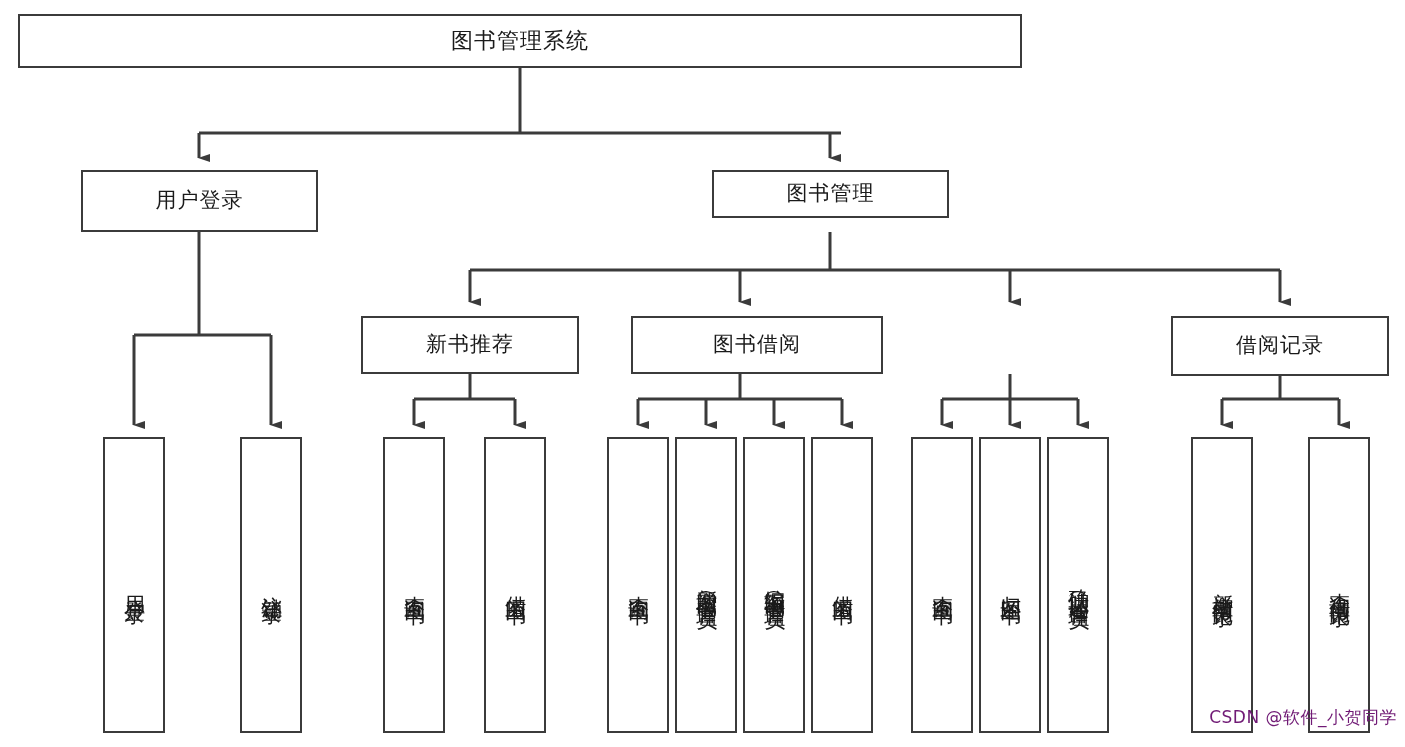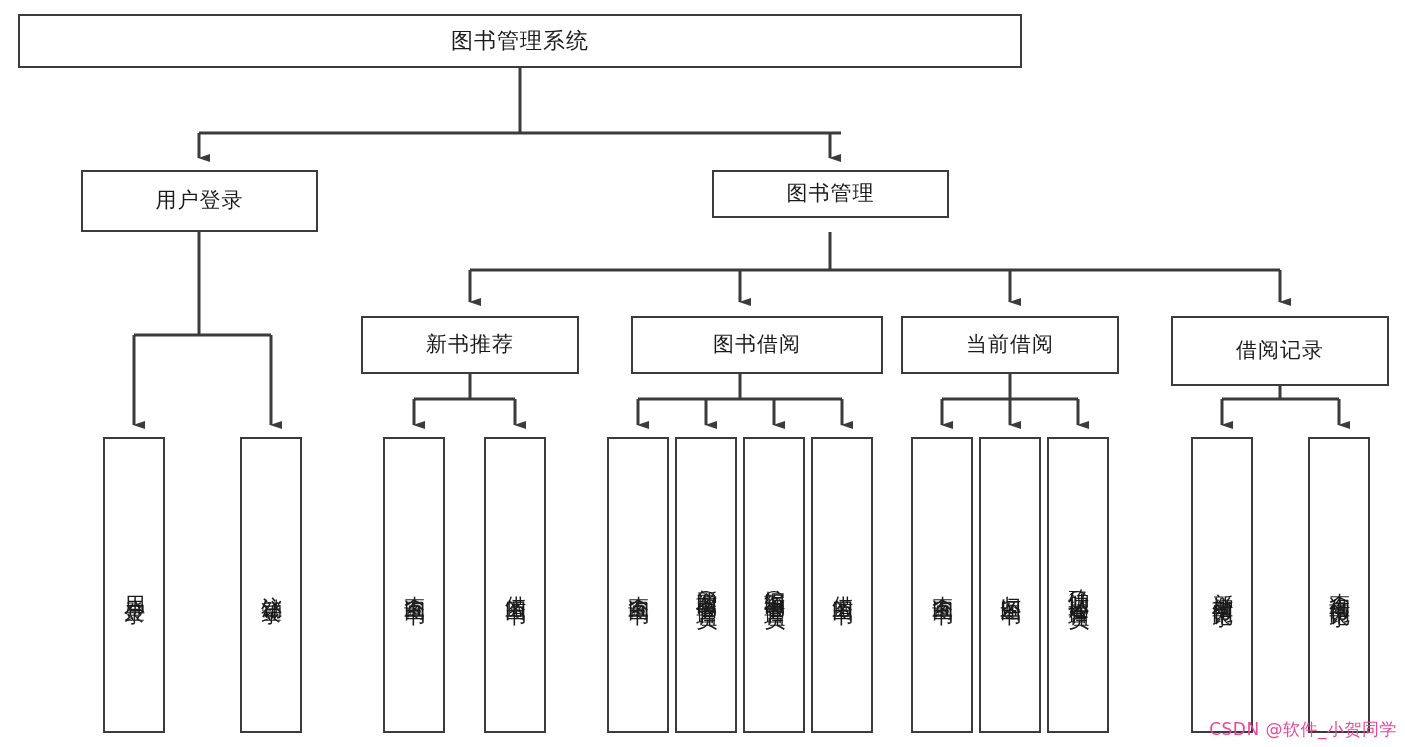--- a/index.html
+++ b/index.html
@@ -53,23 +53,23 @@
     position: absolute;
     left: 0;
     top: 0;
     width: 1405px;
     height: 747px;
     pointer-events: none;
   }
   .watermark {
     position: absolute;
     right: 8px;
-    bottom: 6px;
+    bottom: 18px;
     font-size: 17px;
-    color: #ec4899;
+    color: #701a75;
     white-space: nowrap;
     letter-spacing: 0.5px;
   }
 </style>
 </head>
 <body>
 
 <div id="canvas">
 
   <svg class="edges" viewBox="0 0 1405 747">
@@ -132,24 +132,21 @@
   <div class="node horiz" style="left:712px; top:170px; width:237px; height:48px;">
     <span>图书管理</span>
   </div>
 
   <div class="node horiz" style="left:361px; top:316px; width:218px; height:58px;align-items:center;">
     <span>新书推荐</span>
   </div>
   <div class="node horiz" style="left:631px; top:316px; width:252px; height:58px;">
     <span>图书借阅</span>
   </div>
-  <div class="node horiz" style="left:901px; top:316px; width:218px; height:58px;">
-    <span>当前借阅</span>
-  </div>
-  <div class="node horiz" style="left:1171px; top:316px; width:218px; height:70px;">
+  <div class="node horiz" style="left:1171px; top:316px; width:218px; height:60px;">
     <span>借阅记录</span>
   </div>
 
   <div class="node vert" style="left:103px; top:437px; width:62px; height:296px;">
     <span>用户登录</span>
   </div>
   <div class="node vert" style="left:240px; top:437px; width:62px; height:296px;">
     <span>注销登录</span>
   </div>
 

